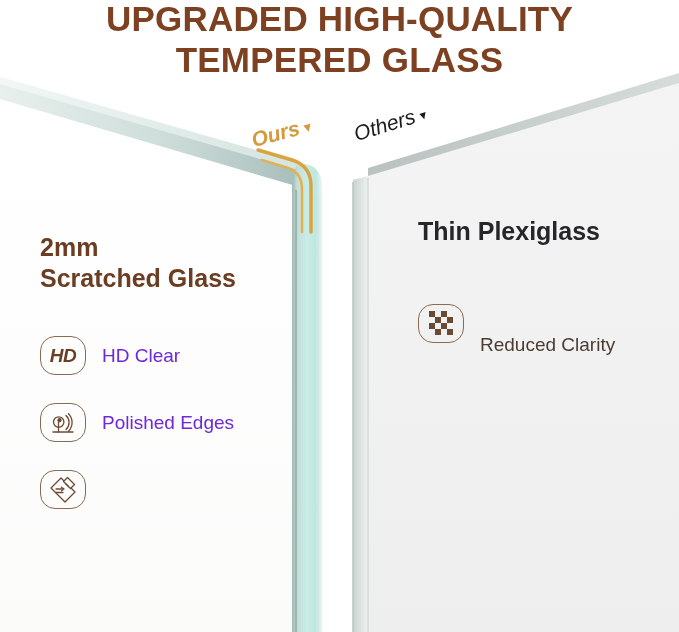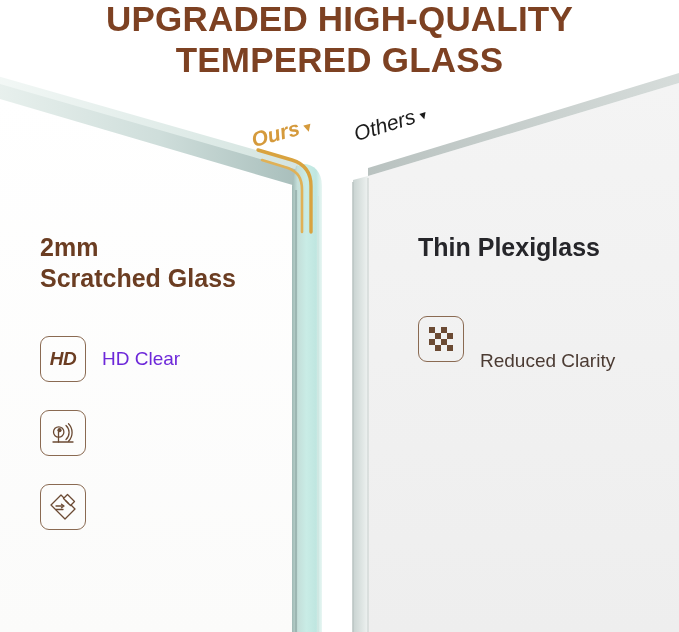--- a/index.html
+++ b/index.html
@@ -63,21 +63,21 @@
     font-style:normal;
     font-size:13px;
     vertical-align:middle;
   }
 
   
   .col {
     position:absolute;
   }
   .col-left  { left:40px;  top:232px; width:250px; }
-  .col-right { left:418px; top:232px; width:245px; }
+  .col-right { left:418px; top:216px; width:245px; }
 
   .heading {
     font-size:25px;
     font-weight:bold;
     line-height:31px;
     white-space:pre-line;
   }
   .col-left  .heading { color:#6b3d22; }
   .col-right .heading { color:#26262a; }
 
@@ -87,23 +87,23 @@
     align-items:center;
     gap:16px;
   }
   .col-left  .feature { margin-top:28px; }
   .col-right .feature { margin-top:28px; }
   .col-left  .feature:first-child { margin-top:42px; }
   .col-right .feature:first-child { margin-top:42px; }
 
   .ficon {
     flex:0 0 auto;
-    width:46px; height:46px;
+    width:46px; height:39px;
     border:1.6px solid #8a6a52;
-    border-radius:9px;
+    border-radius:15px;
     display:flex;
     align-items:center;
     justify-content:center;
     background:transparent;
   }
   .ficon svg { display:block; }
   .ficon .hd {
     font-size:19px;
     font-style:italic;
     font-weight:bold;
@@ -214,20 +214,21 @@
         <div class="ficon">
           <svg width="30" height="30" viewBox="0 0 30 30" fill="none" stroke="#6b4a33" stroke-width="1.3" stroke-linecap="round">
             <path d="M5 24 L25 24"></path>
             <path d="M10.5 24 L10.5 14"></path>
             <path d="M5.5 14 a5.2 5.2 0 0 1 10.4 0 a5.2 5.2 0 0 1 -10.4 0"></path>
             <circle cx="11.5" cy="12.2" r="2.1" fill="#6b4a33" stroke="none"></circle>
             <path d="M18 7.5 a9.5 9.5 0 0 1 0 14"></path>
             <path d="M20.5 5.8 a12.5 12.5 0 0 1 0 17.5"></path>
           </svg>
         </div>
+        <div class="flabel">Polished Edges</div>
       </div>
 
       <div class="feature">
         <div class="ficon">
           <svg width="32" height="32" viewBox="0 0 32 32" fill="none" stroke="#6b4a33" stroke-width="1.3" stroke-linecap="round" stroke-linejoin="round">
             <path d="M14 4 L28 18 L18 28 L4 14 Z"></path>
             <path d="M9 15 L16 15"></path>
             <path d="M9 18.5 L16 18.5"></path>
             <path d="M14.5 13.2 L17 15 L14.5 16.8"></path>
             <path d="M20.5 3.5 L27.5 10.5 L23.5 14.5 L16.5 7.5 Z" fill="#ffffff"></path>

